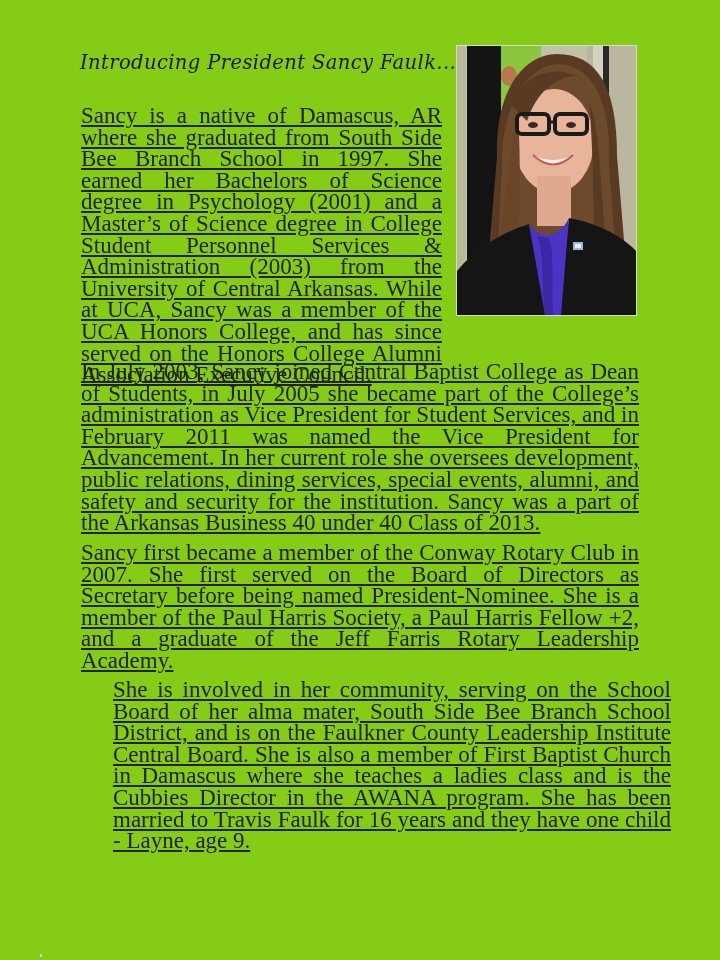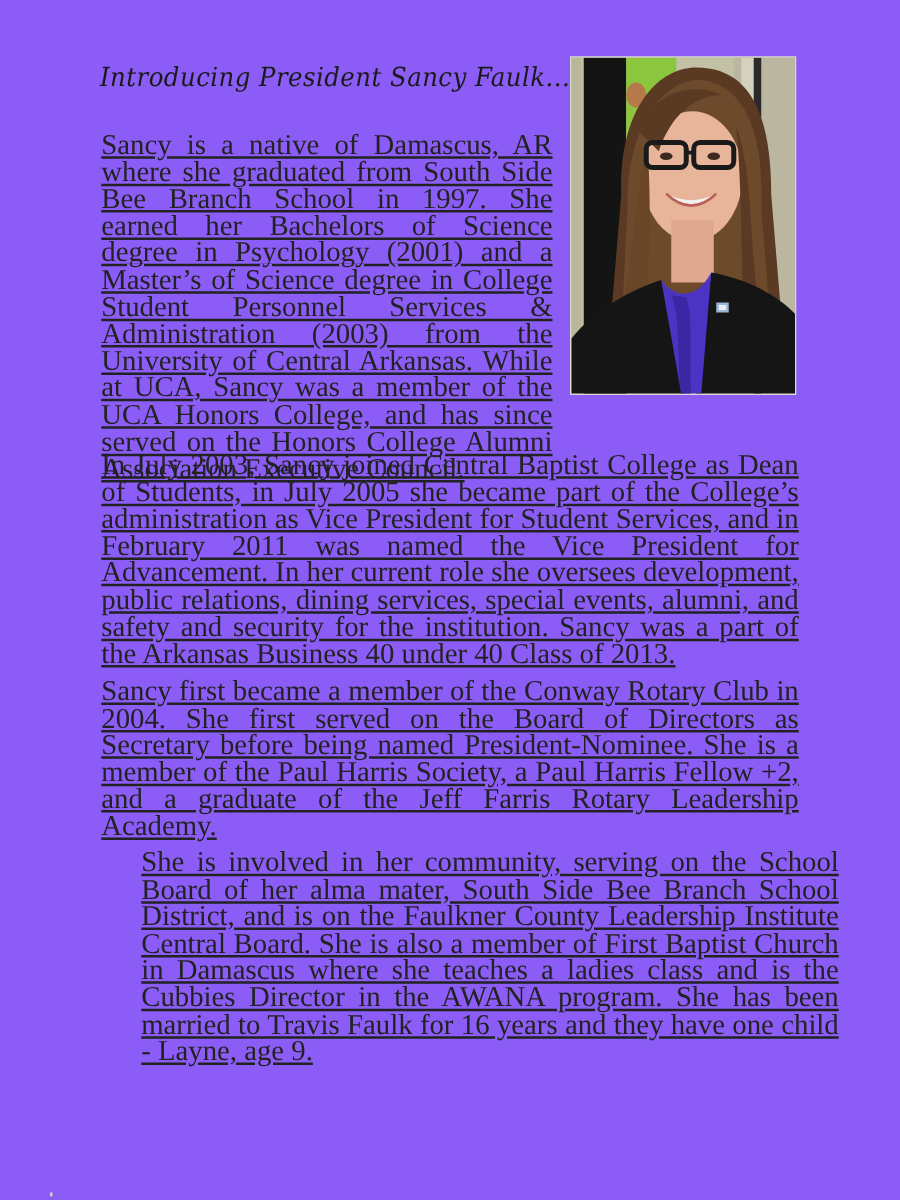--- a/index.html
+++ b/index.html
@@ -12,21 +12,21 @@
     height: 960px;
     position: relative;
     overflow: hidden;
     font-family: "Liberation Serif", "DejaVu Serif", serif;
     color: #1e1e1e;
   }
   .page {
     position: absolute;
     left: 0; top: 0;
     width: 720px; height: 960px;
-    background: #8b5cf6;
+    background: #84cc16;
   }
   .title {
     position: absolute;
     left: 80px;
     top: 50px;
     width: 380px;
     font-family: "DejaVu Serif", "Liberation Serif", serif;
     font-style: italic;
     font-size: 21px;
     letter-spacing: 0.4px;
@@ -126,17 +126,17 @@
       <path d="M72 178 C82 192 100 195 112 172 L104 269 L88 269 Z" fill="#4b34c4"></path>
       <path d="M80 190 C88 210 84 240 88 269 L96 269 C94 240 98 210 92 192 Z" fill="#3a27a3"></path>
 
       <rect x="116" y="196" width="10" height="8" fill="#9ab6d6"></rect>
       <rect x="118" y="198" width="6" height="4" fill="#e8eef5"></rect>
     </svg>
   </div>
 
   <div class="text intro">Sancy is a native of Damascus, AR where she graduated from South Side Bee Branch School in 1997.  She earned her Bachelors of Science degree in Psychology (2001) and a Master’s of Science degree in College Student Personnel Services &amp; Administration (2003) from the University of Central Arkansas. While at UCA, Sancy was a member of the UCA Honors College, and has since served on the Honors College Alumni Association Executive Council.</div>
   <div class="text para p2">In July 2003, Sancy joined Central Baptist College as Dean of Students, in July 2005 she became part of the College’s administration as Vice President for Student Services, and in February 2011 was named the Vice President for Advancement. In her current role she oversees development, public relations, dining services, special events, alumni, and safety and security for the institution. Sancy was a part of the Arkansas Business 40 under 40 Class of 2013.</div>
-  <div class="text para p3">Sancy first became a member of the Conway Rotary Club in 2004.   She first served on the Board of Directors as Secretary before being named President-Nominee. She is a member of the Paul Harris Society, a Paul Harris Fellow +2, and a graduate of the Jeff Farris Rotary Leadership Academy.</div>
+  <div class="text para p3">Sancy first became a member of the Conway Rotary Club in 2007.   She first served on the Board of Directors as Secretary before being named President-Nominee. She is a member of the Paul Harris Society, a Paul Harris Fellow +2, and a graduate of the Jeff Farris Rotary Leadership Academy.</div>
   <div class="text para p4">She is involved in her community, serving on the School Board of her alma mater, South Side Bee Branch School District, and is on the Faulkner County Leadership Institute Central Board. She is also a member of First Baptist Church in Damascus where she teaches a ladies class and is the Cubbies Director in the AWANA program. She has been married to Travis Faulk for 16 years and they have one child - Layne, age 9.</div>
 
   <div class="speck"></div>
 </div>
 
 </body></html>

